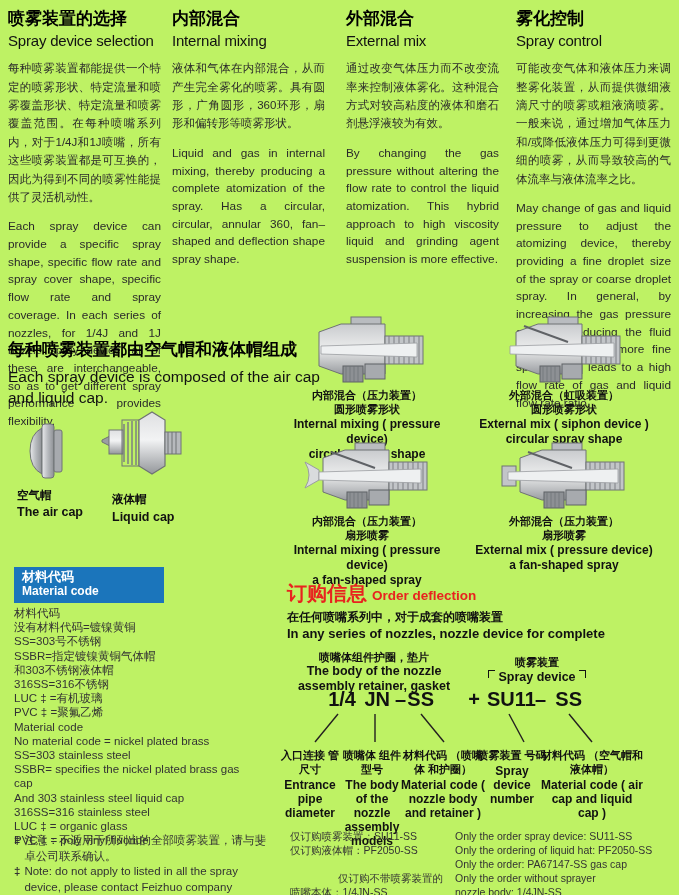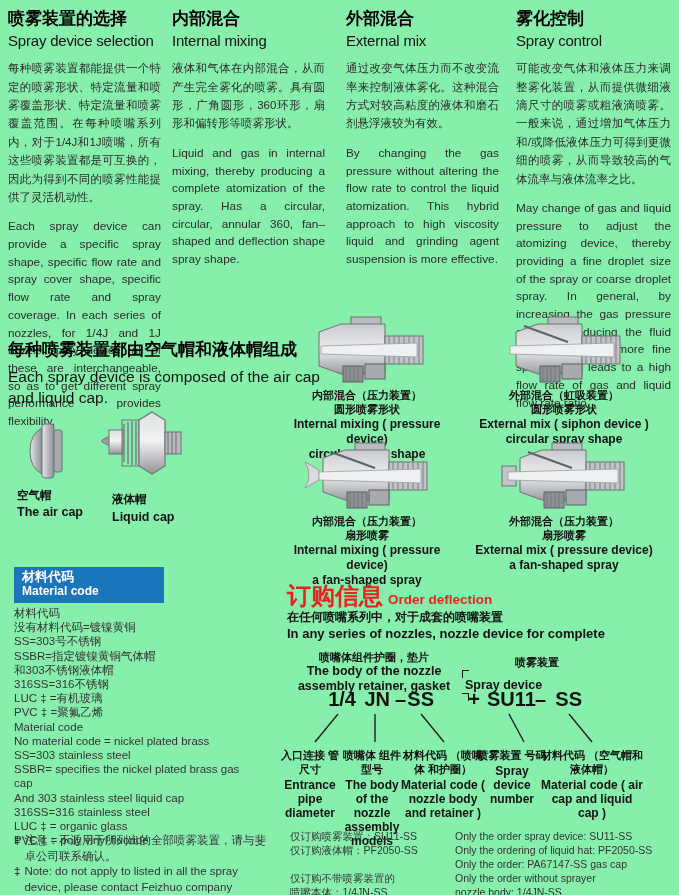--- a/index.html
+++ b/index.html
@@ -1,17 +1,17 @@
 <!DOCTYPE html>
 <html><head>
 <meta charset="utf-8">
 <style>
   html,body{margin:0;padding:0;background:#ffffff;}
   #canvas{
-    position:relative;width:679px;height:895px;background:#86efac;
+    position:relative;width:679px;height:895px;background:#bef264;
     font-family:"Liberation Sans","DejaVu Sans",sans-serif;color:#1f1f1f;
     overflow:hidden;
   }
   
   .col{position:absolute;top:8px;width:153px;}
   .col-title-cn{font-size:17px;font-weight:700;color:#000;margin:0 0 3px 0;line-height:1.25;}
   .col-title-en{font-size:15px;font-weight:400;color:#111;margin:0 0 9px 0;line-height:1.2;letter-spacing:-0.2px;}
   .col-body-cn{font-size:11.5px;line-height:1.6;text-align:justify;margin:0 0 12px 0;color:#2a2a2a;}
   .col-body-en{font-size:11.8px;line-height:1.5;text-align:justify;margin:0;color:#2a2a2a;}
   
@@ -27,29 +27,29 @@
   .cap-en{font-size:12px;font-weight:700;line-height:1.25;color:#111;}
   
   .mat-box{position:absolute;left:14px;top:567px;width:134px;background:#1b75bb;color:#fff;padding:3px 8px 4px 8px;}
   .mat-box-cn{font-size:13px;font-weight:700;line-height:1.15;}
   .mat-box-en{font-size:12px;font-weight:700;line-height:1.15;}
   .mat-list{position:absolute;left:14px;top:606px;width:246px;font-size:11.5px;line-height:14.2px;color:#333;}
   .mat-note{position:absolute;left:14px;width:252px;font-size:11.5px;line-height:1.35;color:#333;display:flex;}
   .mat-note .marker{font-weight:700;margin-right:4px;flex:0 0 auto;}
   
   .order-title{position:absolute;left:287px;top:580px;white-space:nowrap;}
-  .order-title-cn{font-size:24px;font-weight:700;color:#e8231f;margin-top:38px;}
+  .order-title-cn{font-size:20px;font-weight:700;color:#e8231f;margin-top:38px;}
   .order-title-en{font-size:13.5px;font-weight:700;color:#e8231f;margin-left:5px;}
   .order-sub-cn{position:absolute;left:287px;top:609px;font-size:12px;font-weight:700;color:#111;}
   .order-sub-en{position:absolute;left:287px;top:626px;font-size:13px;font-weight:700;color:#111;}
   .grp-left{position:absolute;left:278px;top:650px;width:192px;text-align:center;}
   .grp-cn{font-size:11px;font-weight:700;color:#111;line-height:1.3;}
   .grp-en{font-size:12.5px;font-weight:700;color:#111;line-height:1.2;}
   .grp-right{position:absolute;left:462px;top:655px;width:150px;text-align:center;}
-  .bracket-row{display:flex;justify-content:center;align-items:flex-start;margin-top:1px;flex-direction:column;}
+  .bracket-row{display:flex;justify-content:center;align-items:flex-start;margin-top:1px;}
   .corner{width:6px;height:7px;flex:0 0 auto;}
   .corner.left{border-top:1.5px solid #111;border-left:1.5px solid #111;}
   .corner.right{border-top:1.5px solid #111;border-right:1.5px solid #111;}
   .code-tok{position:absolute;top:688px;font-size:20px;font-weight:700;color:#111;text-align:right;white-space:nowrap;}
   .conn-svg{position:absolute;left:258px;top:712px;}
   .callout{position:absolute;top:748px;text-align:center;}
   .callout .c-cn{font-size:11px;font-weight:700;line-height:14px;color:#111;}
   .callout .c-en{font-size:12px;font-weight:700;line-height:14px;color:#111;margin-top:2px;}
   .example-cn{position:absolute;left:290px;width:165px;font-size:10.5px;color:#333;line-height:14.4px;}
   .example-en{position:absolute;left:455px;width:224px;font-size:10.5px;color:#333;line-height:14.4px;}
@@ -355,18 +355,18 @@
     <div class="c-cn">材料代码 （空气帽和液体帽）</div>
     <div class="c-en">Material code ( air cap and liquid cap )</div>
   </div>
 
   <div class="example-cn" style="top:829px;">仅订购喷雾装置：SU11-SS</div>
   <div class="example-en" style="top:829px;">Only the order spray device: SU11-SS</div>
   <div class="example-cn" style="top:843px;">仅订购液体帽：PF2050-SS</div>
   <div class="example-en" style="top:843px;">Only the ordering of liquid hat: PF2050-SS</div>
   <div class="example-cn" style="top:903px;">仅订购气体帽：PA67147-SS</div>
   <div class="example-en" style="top:857px;">Only the order: PA67147-SS gas cap</div>
-  <div class="example-cn" style="top:871px;">仅订购不带喷雾装置的</div>
+  <div class="example-cn" style="top:871px;margin-left:48px;">仅订购不带喷雾装置的</div>
   <div class="example-en" style="top:871px;">Only the order without sprayer</div>
   <div class="example-cn" style="top:885px;">喷嘴本体：1/4JN-SS</div>
   <div class="example-en" style="top:885px;">nozzle body: 1/4JN-SS</div>
 
 </div>
 
 </body></html>

